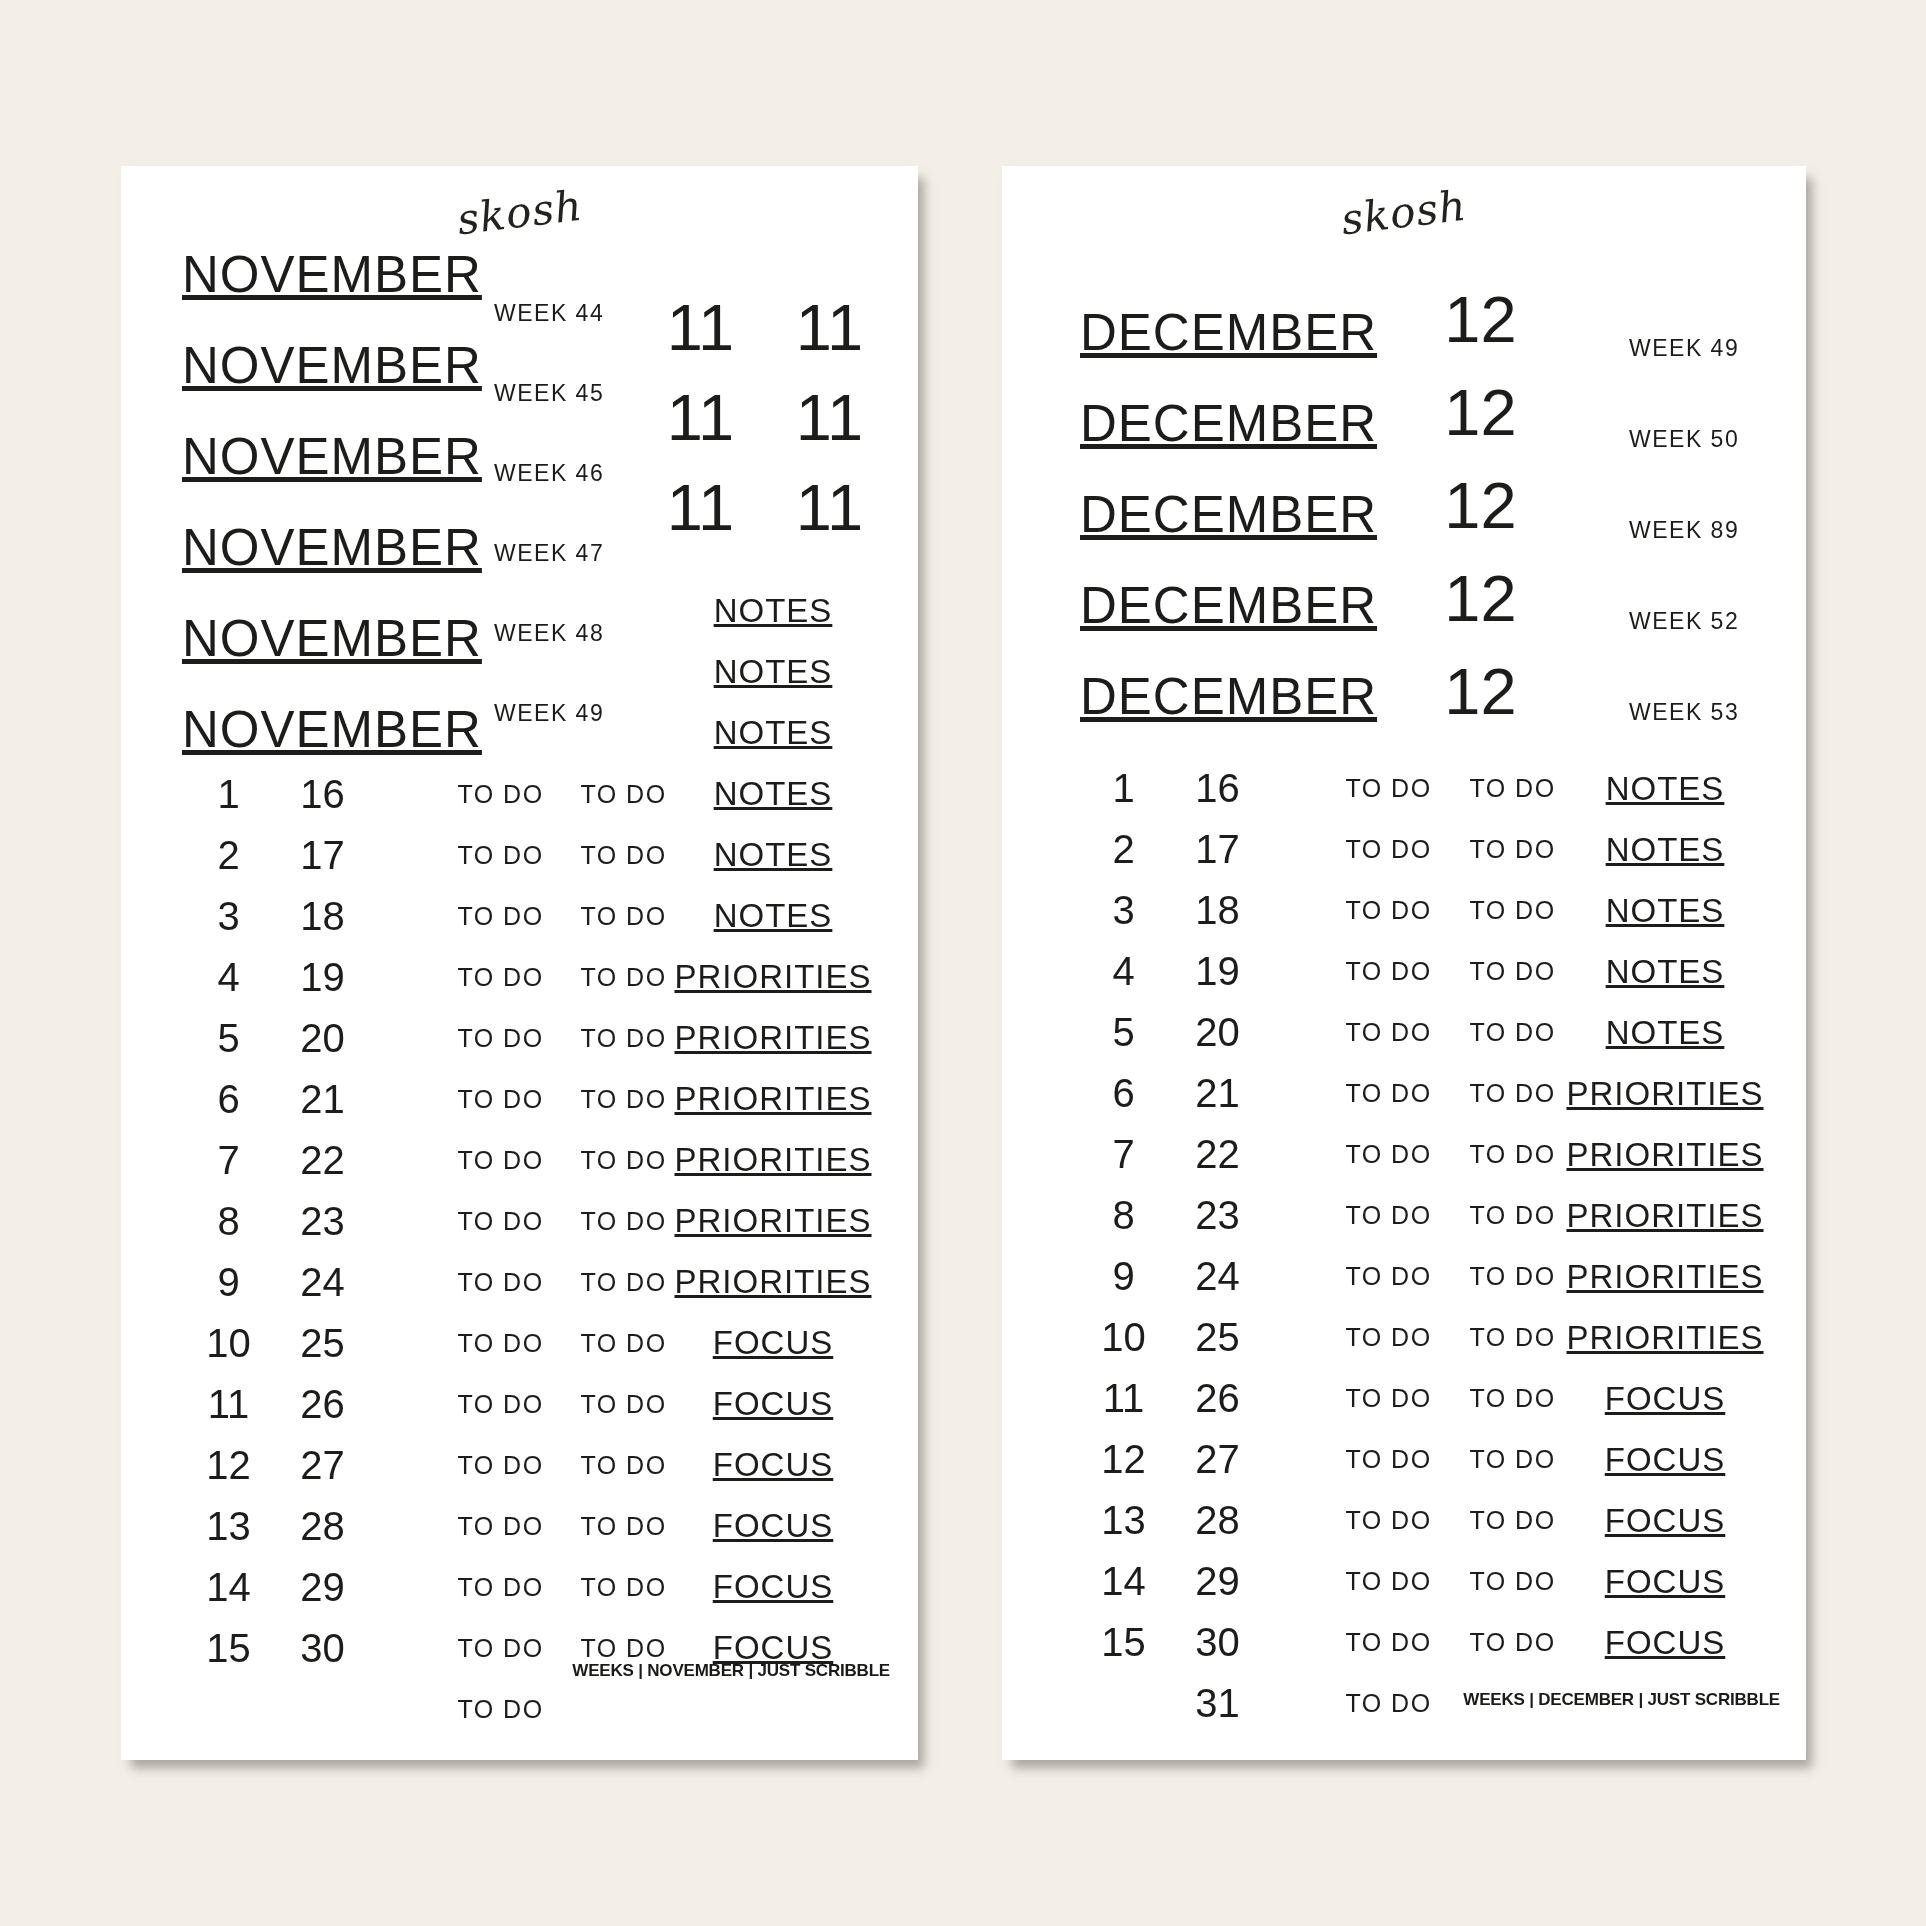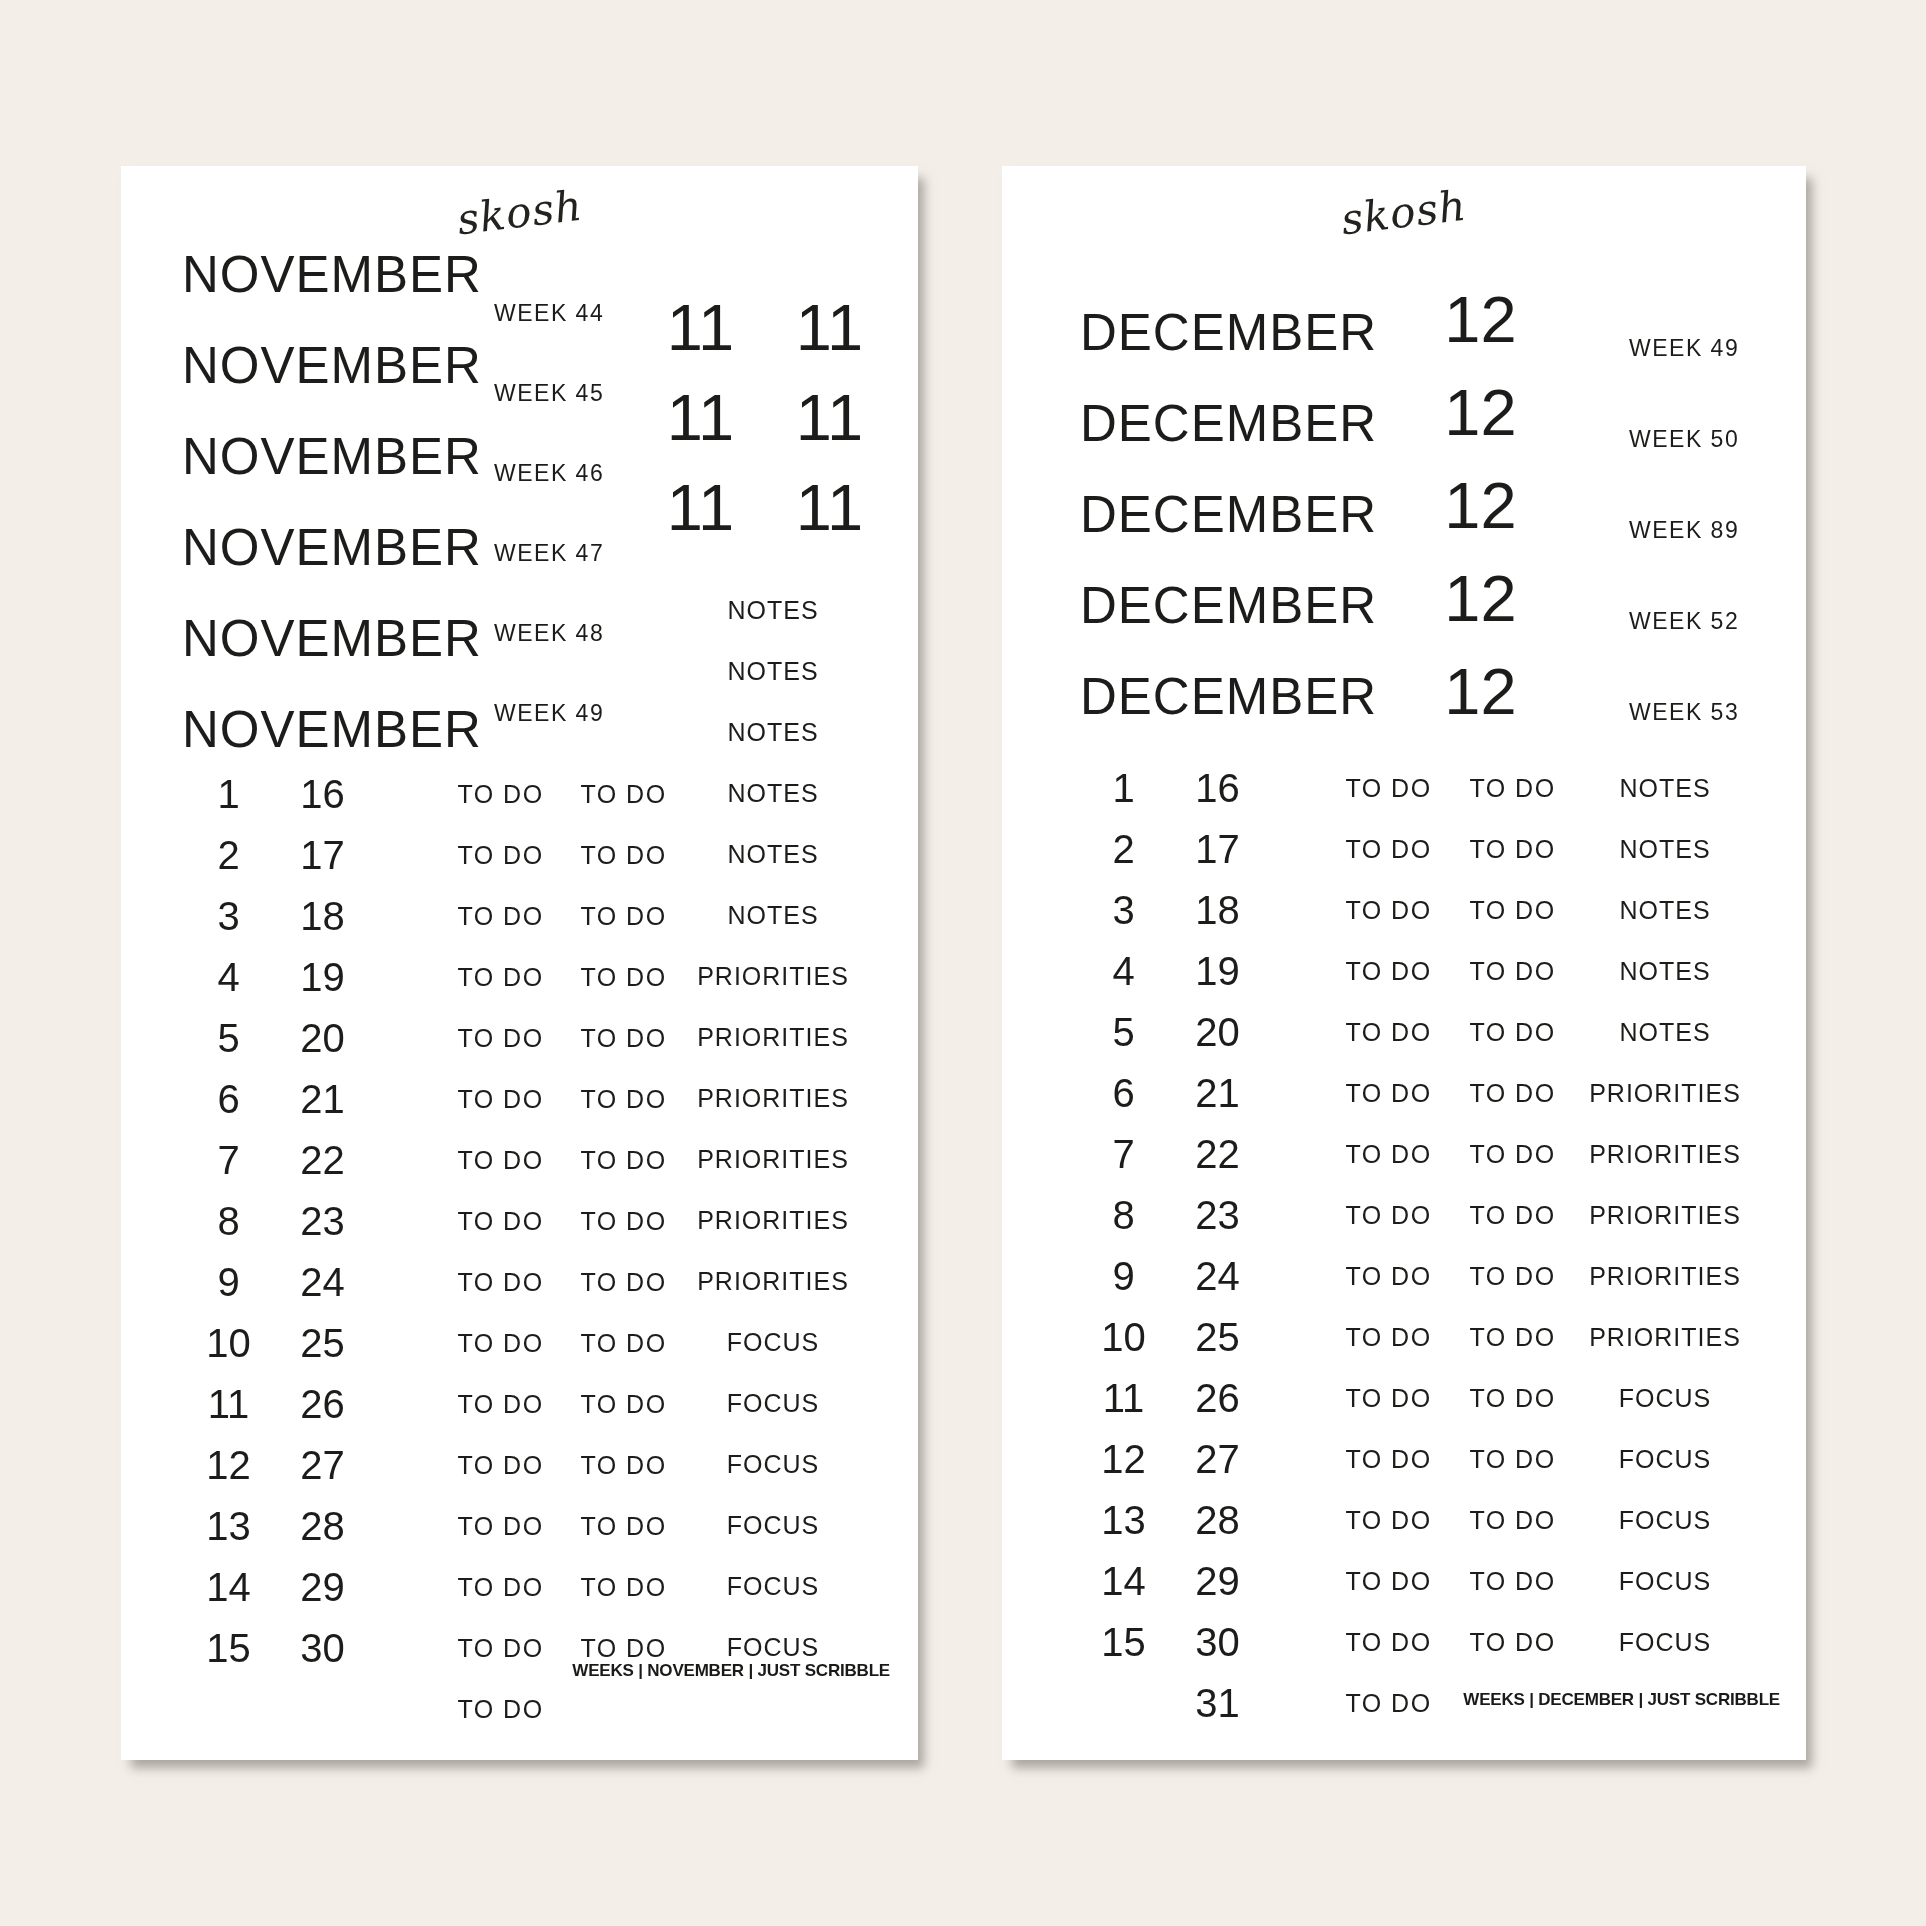--- a/index.html
+++ b/index.html
@@ -18,26 +18,26 @@
   .logo{
     position:absolute;left:0;right:0;top:22px;text-align:center;
     font-family:"DejaVu Serif",serif;font-style:italic;font-size:42px;color:#23221f;
   }
   .logo span{display:inline-block;transform:rotate(-7deg);letter-spacing:1px;}
   .col{position:absolute;display:flex;flex-direction:column;}
   .col.left-align{align-items:flex-start;}
   .col > span{display:block;height:var(--rh);line-height:var(--rh);white-space:nowrap;text-align:center;}
   .grid-nums{position:absolute;display:grid;}
   .grid-nums > span{display:block;height:var(--rh);line-height:var(--rh);text-align:center;}
-  .month-name > span{font-size:51px;letter-spacing:1px;}
+  .month-name > span{font-size:51px;letter-spacing:1px;text-decoration:underline;}
   .week-col > span{font-size:23px;letter-spacing:1.5px;}
   .bignum-col > span, .grid-nums > span{font-size:65px;}
   .date-col > span{font-size:40px;}
   .todo-col > span{font-size:25px;letter-spacing:1.5px;}
-  .label-col > span{font-size:25px;letter-spacing:1px;}
+  .label-col > span{font-size:33px;letter-spacing:1px;text-decoration:underline;}
   .footer{
     position:absolute;height:30px;line-height:30px;font-size:17px;font-weight:700;
     letter-spacing:-0.2px;white-space:nowrap;color:#1a1a18;
   }
 </style>
 </head>
 <body>
 
 <div class="sheet" id="sheet-november">
   <div class="logo">

